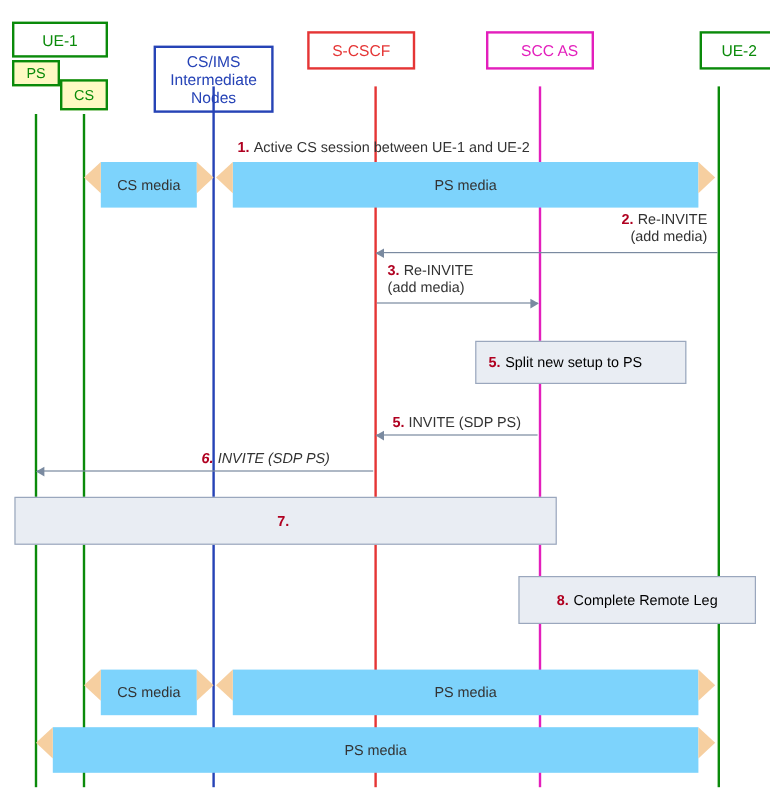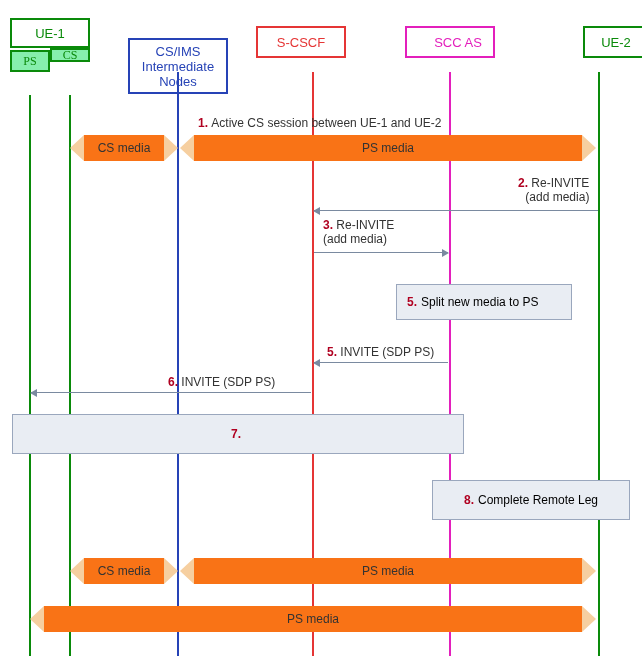--- a/index.html
+++ b/index.html
@@ -20,27 +20,26 @@
     text-align: center;
     display: flex;
     align-items: center;
     justify-content: center;
     font-size: 13px;
     padding: 4px;
   }
   .sub-box {
     position: absolute;
     border: 2px solid;
-    background: #86efac;
+    background: #fef9c3;
     text-align: center;
     display: flex;
     align-items: center;
     justify-content: center;
     font-size: 12px;
-    font-family: Liberation Serif, serif;
   }
   .green { border-color: #0a8a0a; color: #0a8a0a; }
   .blue  { border-color: #2643b6; color: #2643b6; margin-top: 28px; }
   .red   { border-color: #e53535; color: #e53535; }
   .magenta { border-color: #e31fbc; color: #e31fbc; padding-left: 20px; }
 
   .lifeline {
     position: absolute;
     width: 2px;
     top: 72px;
@@ -68,22 +67,22 @@
     width: 0; height: 0;
     border-top: 4px solid transparent;
     border-bottom: 4px solid transparent;
     top: -3.5px;
   }
   .msg-arrow.left::after  { left: -1px; border-right: 7px solid #7a8aa0; }
   .msg-arrow.right::after { right: -1px; border-left: 7px solid #7a8aa0; }
 
   .media-band {
     position: absolute;
-    height: 26px;
-    background: #f97316;
+    height: 38px;
+    background: #7dd3fc;
     display: flex;
     align-items: center;
     justify-content: center;
     color: #333;
     font-size: 12px;
   }
   .media-band::before, .media-band::after {
     content: "";
     position: absolute;
     width: 0; height: 0;
@@ -103,21 +102,21 @@
     padding: 0 10px;
     font-size: 12px;
   }
   .action-box .num { color: #b00020; font-weight: bold; margin-right: 4px; }
 </style>
 </head>
 <body>
 
 <div class="header-box green" style="left:10px; top:18px; width:80px; height:30px;">UE-1</div>
 <div class="sub-box green" style="left:10px; top:50px; width:40px; height:22px;">PS</div>
-<div class="sub-box green" style="left:50px; top:48px; width:40px; height:14px;">CS</div>
+<div class="sub-box green" style="left:50px; top:66px; width:40px; height:26px;">CS</div>
 
 <div class="header-box blue" style="left:128px; top:10px; width:100px; height:56px;">CS/IMS Intermediate Nodes</div>
 
 <div class="header-box red" style="left:256px; top:26px; width:90px; height:32px;">S-CSCF</div>
 
 <div class="header-box magenta" style="left:405px; top:26px; width:90px; height:32px;">SCC AS</div>
 
 <div class="header-box green" style="left:583px; top:26px; width:66px; height:32px;">UE-2</div>
 
 <div class="lifeline sub" style="left:29px; background:#0a8a0a;"></div>
@@ -144,30 +143,30 @@
 
 <div class="step-label" style="left:323px; top:218px;">
   <span>3.</span>
   <span class="txt">Re-INVITE</span><br>
   <span class="txt">(add media)</span>
 </div>
 <div class="msg-arrow right" style="left:314px; top:252px; width:134px;"></div>
 
 <div class="action-box" style="left:396px; top:284px; width:176px; height:36px;">
   <span class="num">5.</span>
-  <span>Split new media to PS</span>
+  <span>Split new setup to PS</span>
 </div>
 
 <div class="step-label" style="left:327px; top:345px;">
   <span>5.</span>
   <span class="txt">INVITE (SDP PS)</span>
 </div>
 <div class="msg-arrow left" style="left:314px; top:362px; width:134px;"></div>
 
-<div class="step-label" style="left:168px; top:375px;">
+<div class="step-label" style="left:168px; top:375px;font-style:italic;">
   <span>6.</span>
   <span class="txt">INVITE (SDP PS)</span>
 </div>
 <div class="msg-arrow left" style="left:31px; top:392px; width:280px;"></div>
 
 <div class="action-box" style="left:12px; top:414px; width:452px; height:40px; justify-content:center;">
   <span class="num">7.</span>
 </div>
 
 <div class="action-box" style="left:432px; top:480px; width:198px; height:40px; justify-content:center;">

